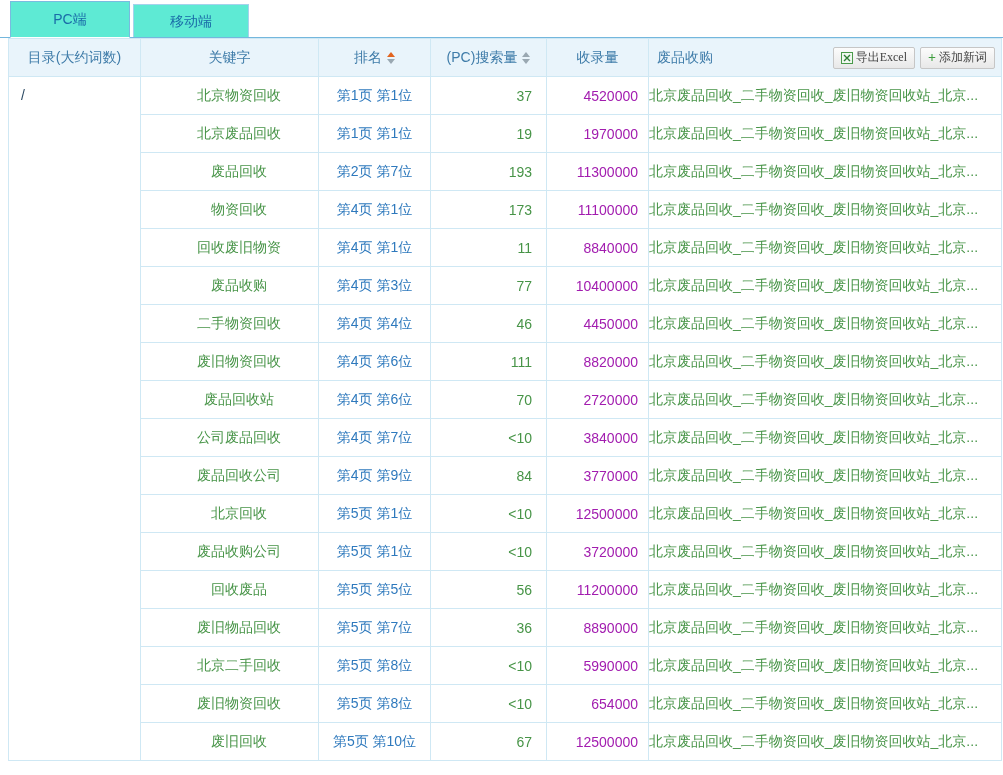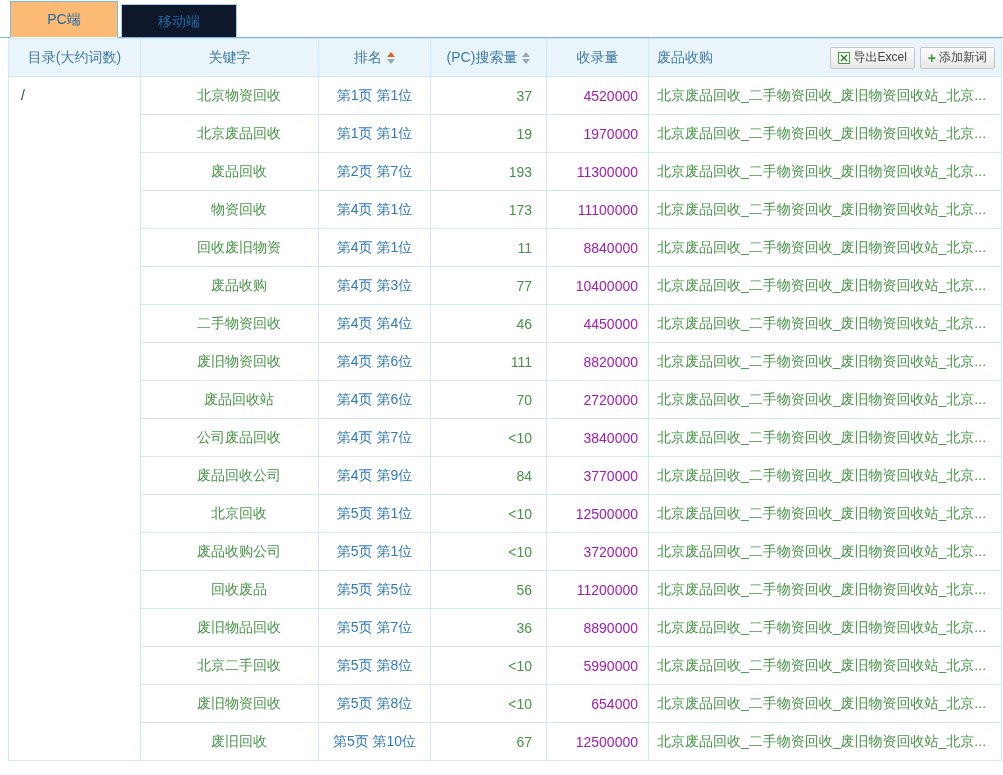--- a/index.html
+++ b/index.html
@@ -14,27 +14,27 @@
   .tabbar {
     height: 38px; width: 1003px;
     border-bottom: 1px solid #74b7dd;
     display: flex; align-items: flex-end;
     padding-left: 10px; background: #fff;
   }
   .tab {
     text-align: center; font-size: 14px; color: #1a6ca8; cursor: pointer;
   }
   .tab.active {
-    width: 108px; height: 37px; line-height: 35px;
-    background: #fdba74; border: 1px solid #79bbdf; border-bottom: 1px solid #fff;
+    width: 120px; height: 37px; line-height: 35px;
+    background: #5eead4; border: 1px solid #79bbdf; border-bottom: 1px solid #fff;
     margin-bottom: -1px; position: relative; z-index: 2;
   }
   .tab.inactive {
     width: 116px; height: 33px; line-height: 32px;
-    background: #0f172a; border: 1px solid #a5d2ec; border-bottom: none;
+    background: #5eead4; border: 1px solid #a5d2ec; border-bottom: none;
     margin-left: 3px;
   }
 
   
   table.kw-table {
     border-collapse: collapse; table-layout: fixed;
     width: 993px; margin-left: 8px;
     background: #fff; border: 1px solid #a0cde5;
   }
   .kw-table th, .kw-table td { border: 1px solid #cfe8f4; overflow: hidden; }
@@ -57,21 +57,21 @@
 
   td.dir-cell {
     vertical-align: top; text-align: left;
     padding: 10px 0 0 12px; color: #2c4a63; font-size: 14px;
   }
   td.kw-cell   { text-align: center;  padding-left: 20px; color: #479447; }
   td.rank-cell { text-align: center; margin-top: 35px; }
   td.rank-cell a { color: #2e79bd; text-decoration: none; cursor: pointer; }
   td.vol-cell  { text-align: right; padding-right: 14px; color: #479447; }
   td.idx-cell  { text-align: right; padding-right: 10px; color: #a21caf; }
-  td.title-cell{ text-align: left;  padding-left: 8px;  color: #479447; }
+  td.title-cell{ text-align: left;  padding-left: 0;  color: #479447; }
 
   
   .sort {
     display: inline-flex; flex-direction: column; gap: 2px;
     margin-left: 5px; vertical-align: middle;
   }
   .tri-up {
     width: 0; height: 0;
     border-left: 4px solid transparent; border-right: 4px solid transparent;
     border-bottom: 5px solid #9aa8b2;
@@ -87,21 +87,21 @@
   .hdr-btns {
     position: absolute; right: 6px; top: 50%; transform: translateY(-50%);
     display: flex; gap: 5px;
   }
   .hdr-btns button {
     display: inline-flex; align-items: center; gap: 3px;
     height: 22px; padding: 0 7px;
     background: linear-gradient(#fcfcfc, #e8e8e8);
     border: 1px solid #c6c6c6; border-radius: 2px;
     font-size: 12px; color: #444; cursor: pointer;
-    font-family: Liberation Sans, sans-serif; white-space: nowrap;
+    font-family: Liberation Serif, serif; white-space: nowrap;
   }
   .plus-glyph { color: #3f9e3f; font-weight: bold; font-size: 14px; line-height: 1; }
   .xls-icon { display: inline-flex; }
 </style>
 </head>
 <body>
 
 <div class="tabbar">
   <div class="tab active">PC端</div>
   <div class="tab inactive">移动端</div>

